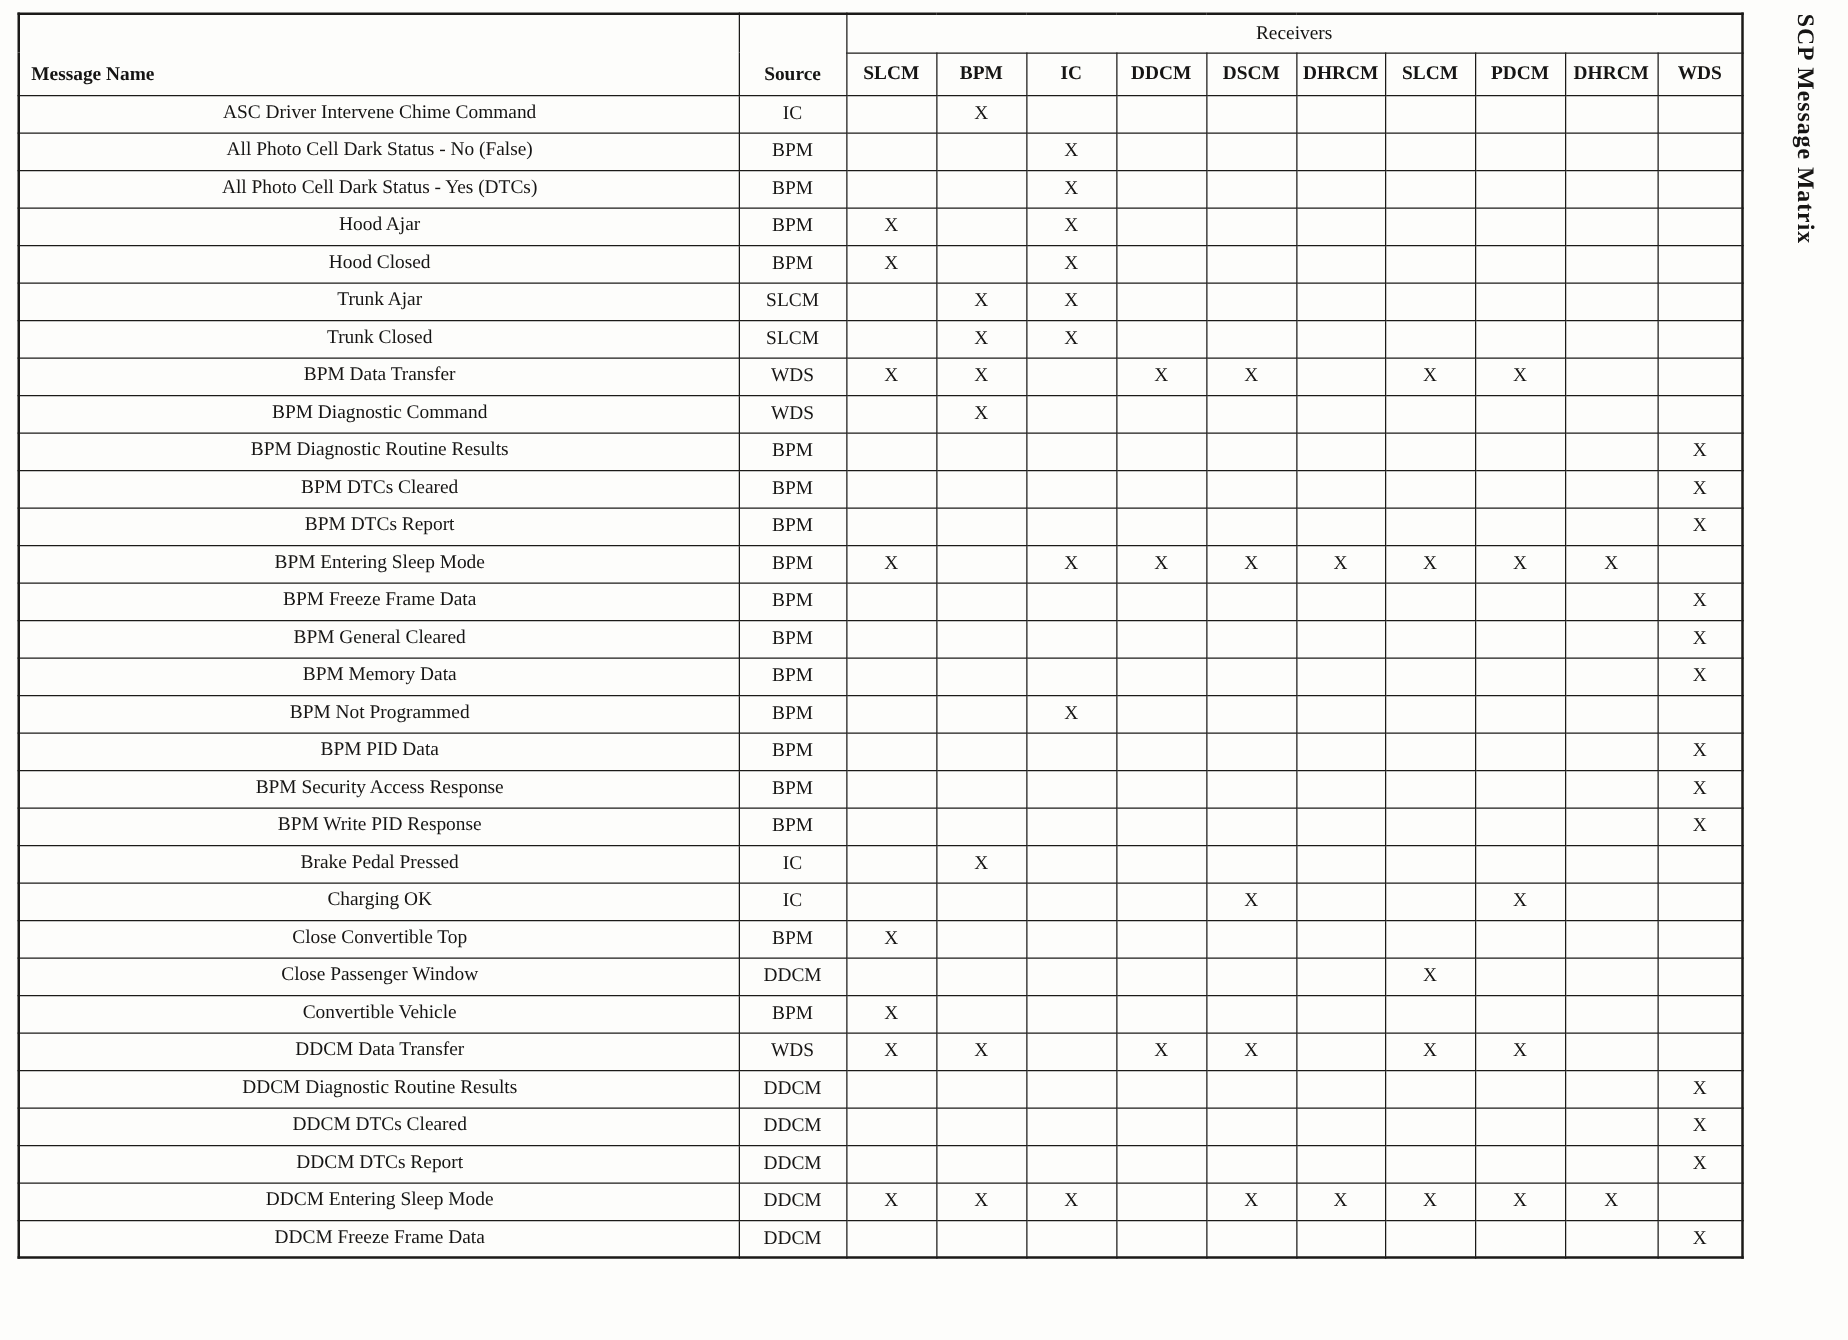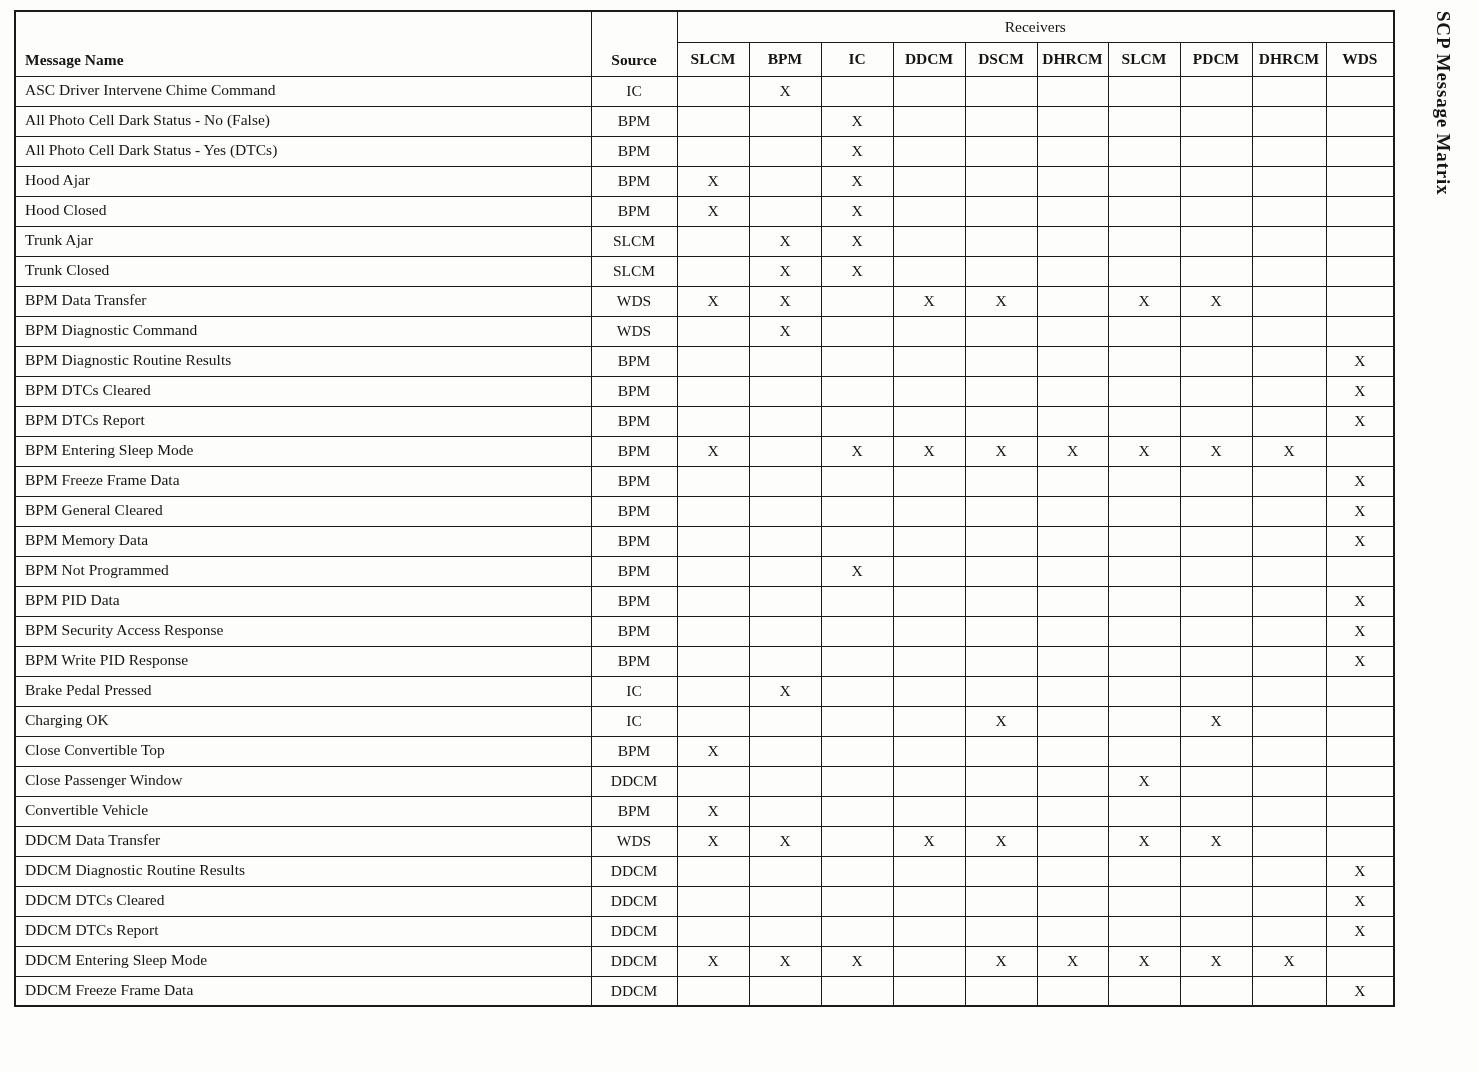--- a/index.html
+++ b/index.html
@@ -54,21 +54,21 @@
   tr.cols-row th {
     text-align: center;
     vertical-align: middle;
     height: 34px;
     font-weight: bold;
   }
 
   
   table.matrix tbody td { height: 30px; }
   td.msg {
-    text-align: left;
+    text-align: center;
     padding: 2px 8px 4px 9px;
     vertical-align: middle;
   }
   td.src, td.mark {
     text-align: center;
     vertical-align: middle;
   }
 
   .side-title {
     position: absolute;

